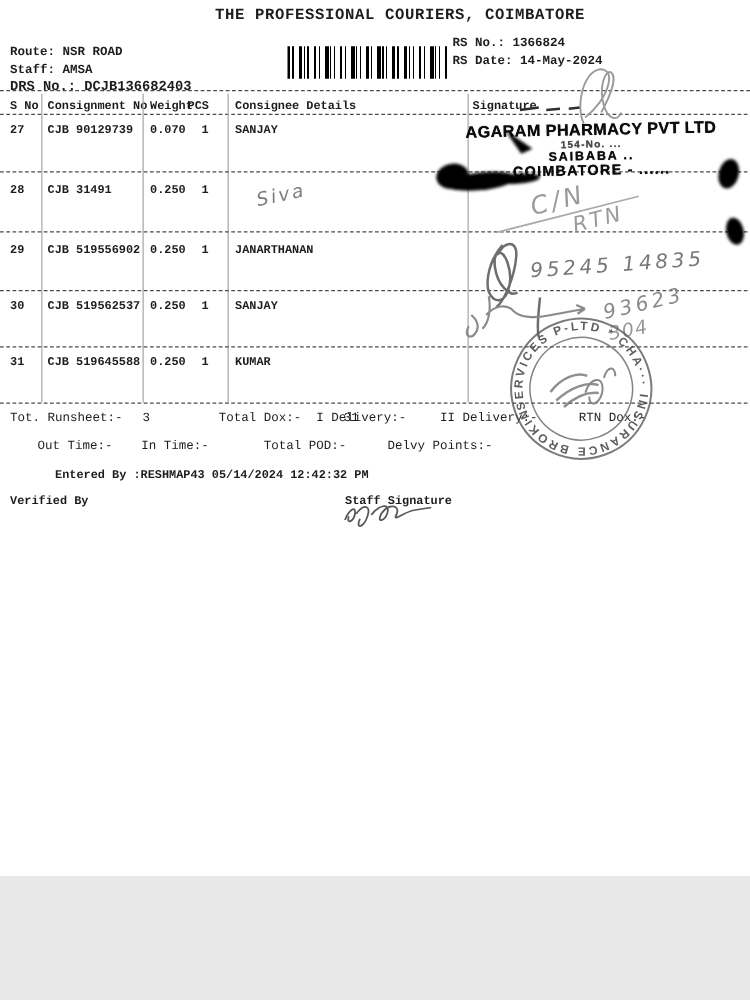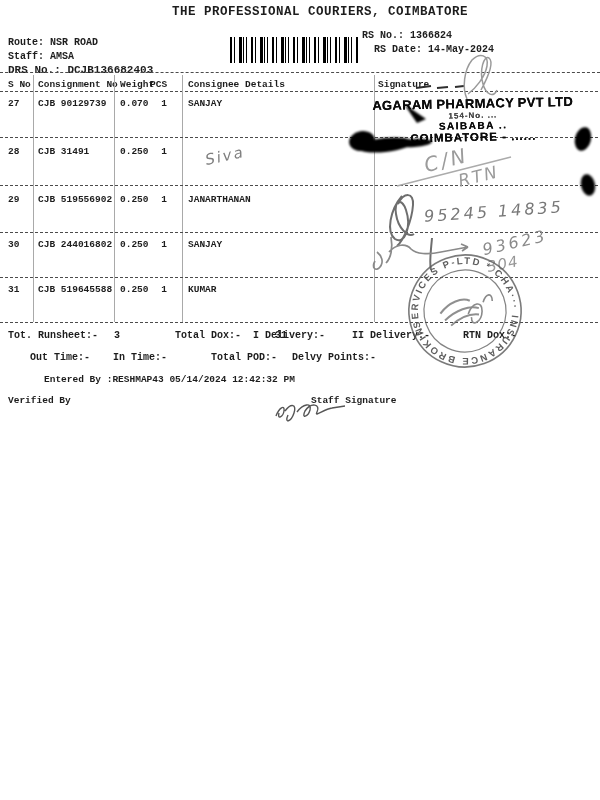--- a/index.html
+++ b/index.html
@@ -1,30 +1,30 @@
 <!DOCTYPE html>
 <html><head>
 <meta charset="utf-8">
 <style>
   html,body{margin:0;padding:0;background:#e8e8e8;}
-  .page{position:relative;width:600px;height:800px;background:#ffffff;overflow:hidden;
+  .page{position:relative;width:600px;height:701px;background:#ffffff;overflow:hidden;
         font-family:"Liberation Mono","DejaVu Sans Mono",monospace;color:#1d1d1d;}
   .abs{position:absolute;white-space:nowrap;}
   .title{left:40px;right:0;top:5px;text-align:center;font-size:12.5px;font-weight:700;letter-spacing:.5px;}
   .subtitle{left:40px;right:0;top:20px;text-align:center;font-size:12.5px;font-weight:700;}
   .meta{font-size:10px;font-weight:700;}
   .drs{font-size:11px;}
   .barcode{left:230px;top:37px;width:128px;height:26px;
     background-image:repeating-linear-gradient(90deg,#000 0 2px,#fff 2px 4px,#000 4px 5px,#fff 5px 9px,#000 9px 12px,#fff 12px 13px,#000 13px 14px,#fff 14px 16px,#000 16px 17px,#fff 17px 21px);}
   .dash{border-top:1px dashed #4b4b4b;height:0;}
   .t-row{left:0;right:2px;border-bottom:1px dashed #4b4b4b;}
   .t-head span,.t-row span{position:absolute;font-size:9.5px;font-weight:700;}
   .vline{width:1px;background:#a9a9a9;top:75px;height:247px;}
   .c-sno{left:8px;}  .c-con{left:38px;} .c-wt{left:120px;} .c-pcs{left:155px;width:18px;text-align:center;} .c-cons{left:188px;} .c-sig{left:378px;}
-  .foot{font-size:10px;font-weight:700;}
+  .foot{font-size:10px;font-weight:400;}
   .foot2{font-size:9.5px;font-weight:700;}
   .agaram-stamp{left:368px;top:96px;width:210px;text-align:center;color:#0c0c0c;
      font-family:"Liberation Sans","DejaVu Sans",sans-serif;font-weight:700;
      transform:rotate(-1.2deg);text-shadow:0 0 .6px #000;}
   .agaram-stamp .l1{font-size:13px;letter-spacing:.3px;}
   .agaram-stamp .l2{font-size:8px;letter-spacing:1px;opacity:.75;}
   .agaram-stamp .l3{font-size:10px;letter-spacing:1.5px;}
   .agaram-stamp .l4{font-size:11.5px;letter-spacing:1px;}
   .pencil{font-family:"DejaVu Sans","Liberation Sans",sans-serif;font-style:italic;}
   .hw-siva{left:205px;top:147px;font-size:15px;color:#7e7e7e;transform:rotate(-12deg);letter-spacing:2px;}
@@ -54,21 +54,21 @@
     <span>DRS No.:</span>
     <span>DCJB136682403</span>
   </div>
 
   <div class="abs barcode"></div>
 
   <div class="abs meta" style="left:362px;top:30px;">
     <span>RS No.:</span>
     <span>1366824</span>
   </div>
-  <div class="abs meta" style="left:374px;top:44px;">
+  <div class="abs meta" style="left:362px;top:44px;">
     <span>RS Date:</span>
     <span>14-May-2024</span>
   </div>
 
   <div class="abs dash" style="left:0;right:0;top:72px;"></div>
 
   <div>
     <div class="abs t-row t-head" style="top:75px;height:16px;padding-left:24px;">
       <span class="c-sno" style="top:4px;">S No</span>
       <span class="c-con" style="top:4px;">Consignment No</span>
@@ -99,21 +99,21 @@
     </div>
     <div class="abs t-row" style="top:185px;height:47px;">
       <span class="c-sno" style="top:9px;">29</span>
       <span class="c-con" style="top:9px;">CJB 519556902</span>
       <span class="c-wt" style="top:9px;">0.250</span>
       <span class="c-pcs" style="top:9px;">1</span>
       <span class="c-cons" style="top:9px;">JANARTHANAN</span>
     </div>
     <div class="abs t-row" style="top:232px;height:45px;">
       <span class="c-sno" style="top:7px;">30</span>
-      <span class="c-con" style="top:7px;">CJB 244016802</span>
+      <span class="c-con" style="top:7px;">CJB 519562537</span>
       <span class="c-wt" style="top:7px;">0.250</span>
       <span class="c-pcs" style="top:7px;">1</span>
       <span class="c-cons" style="top:7px;">SANJAY</span>
     </div>
     <div class="abs t-row" style="top:277px;height:45px;">
       <span class="c-sno" style="top:7px;">31</span>
       <span class="c-con" style="top:7px;">CJB 519645588</span>
       <span class="c-wt" style="top:7px;">0.250</span>
       <span class="c-pcs" style="top:7px;">1</span>
       <span class="c-cons" style="top:7px;">KUMAR</span>
@@ -142,26 +142,26 @@
     <span>Total Dox:-</span>
     <span style="margin-left:28px;">31</span>
   </div>
   <span class="abs foot" style="left:237px;top:330px;margin-left:16px;">I Delivery:-</span>
   <span class="abs foot" style="left:352px;top:330px;">II Delivery:-</span>
   <span class="abs foot" style="left:463px;top:330px;">RTN Dox:-</span>
 
   <span class="abs foot" style="left:8px;top:352px;margin-left:22px;">Out Time:-</span>
   <span class="abs foot" style="left:113px;top:352px;">In Time:-</span>
   <span class="abs foot" style="left:211px;top:352px;">Total POD:-</span>
-  <span class="abs foot" style="left:292px;top:352px;">Delvy Points:-</span>
+  <span class="abs foot" style="left:310px;top:352px;">Delvy Points:-</span>
 
   <span class="abs foot2" style="left:8px;top:374px;padding-left:36px;">Entered By :RESHMAP43 05/14/2024 12:42:32 PM</span>
 
   <span class="abs foot2" style="left:8px;top:395px;text-align:right;">Verified By</span>
-  <span class="abs foot2" style="left:276px;top:395px;margin-left:35px;">Staff Signature</span>
+  <span class="abs foot2" style="left:276px;top:395px;">Staff Signature</span>
 
   <svg class="overlay" width="600" height="800" viewBox="0 0 600 800">
     <defs>
       <filter id="blur1">
           <feGaussianBlur stdDeviation="1.1"></feGaussianBlur>
         </filter>
       <path id="rp" d="M -47,0 A 47,47 0 1 1 47,0 A 47,47 0 1 1 -47,0" fill="none"></path>
     </defs>
 
     <g fill="#000" filter="url(#blur1)">

